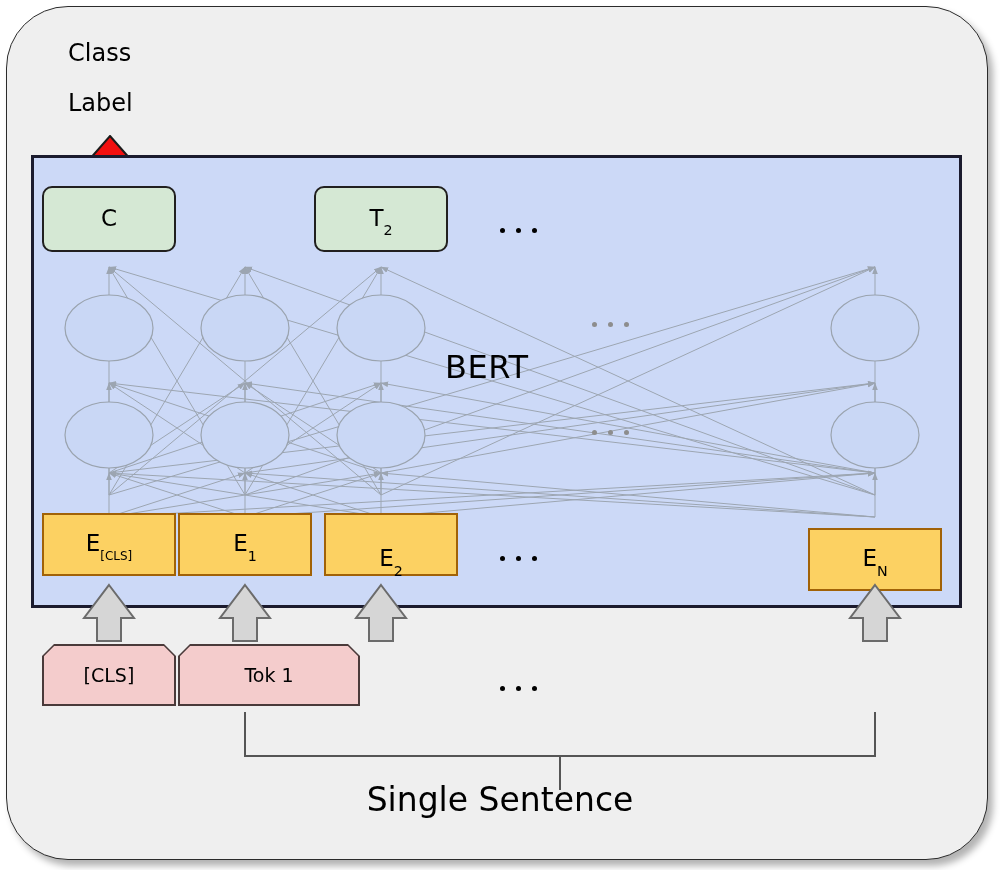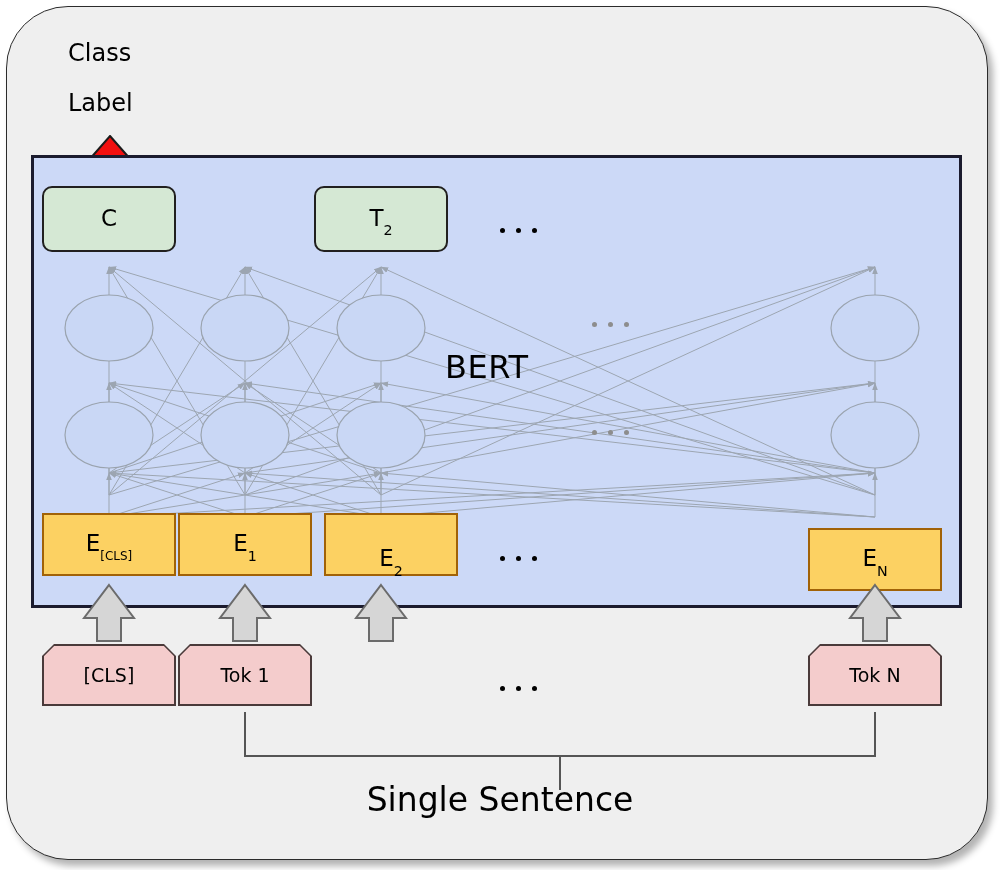--- a/index.html
+++ b/index.html
@@ -356,27 +356,23 @@
   <div class="gray-arrow" style="left:848px; top:583px;">
     <svg width="54" height="60" viewBox="0 0 54 60">
       <polygon points="27,2 52,35 39,35 39,58 15,58 15,35 2,35" fill="#d6d6d6" stroke="#6b6b6b" stroke-width="2" stroke-linejoin="miter"></polygon>
     </svg>
   </div>
 
   <div class="tok-wrap" style="left:42px;  top:644px;">
     <div class="tok-shadow"></div>
     <div class="tok-fill">[CLS]</div>
   </div>
-  <div class="tok-wrap" style="left:178px; top:644px;">
+  <div class="tok-wrap" style="left:178px; top:644px;padding-left:48px;">
     <div class="tok-shadow"></div>
     <div class="tok-fill">Tok 1</div>
-  </div>
-  <div class="tok-wrap" style="left:808px; top:644px;">
-    <div class="tok-shadow"></div>
-    <div class="tok-fill">Tok N</div>
   </div>
 
   <div class="dots" style="left:500px; top:686px;">
     <i></i>
       <i></i>
       <i></i>
   </div>
 
   <div class="bracket">
     <svg width="700" height="80" viewBox="0 0 700 80">

